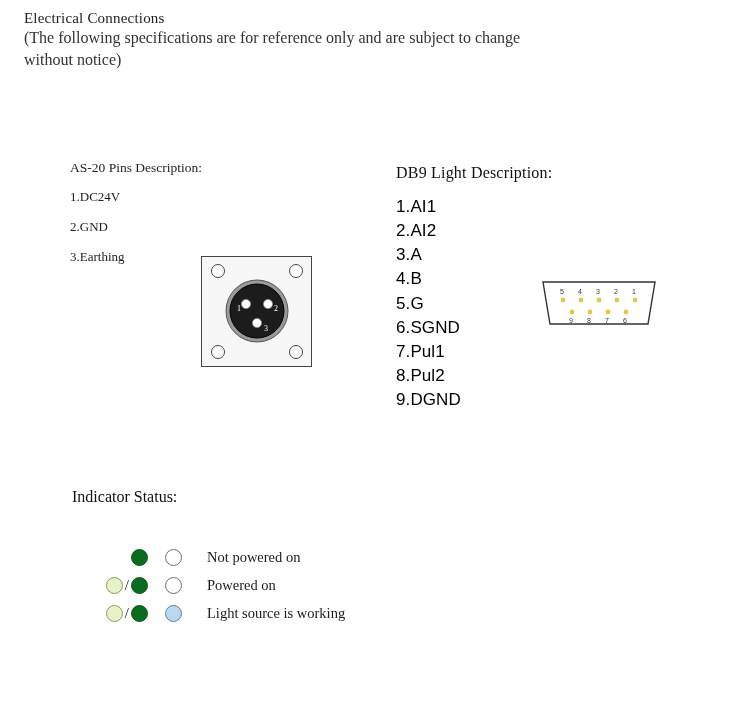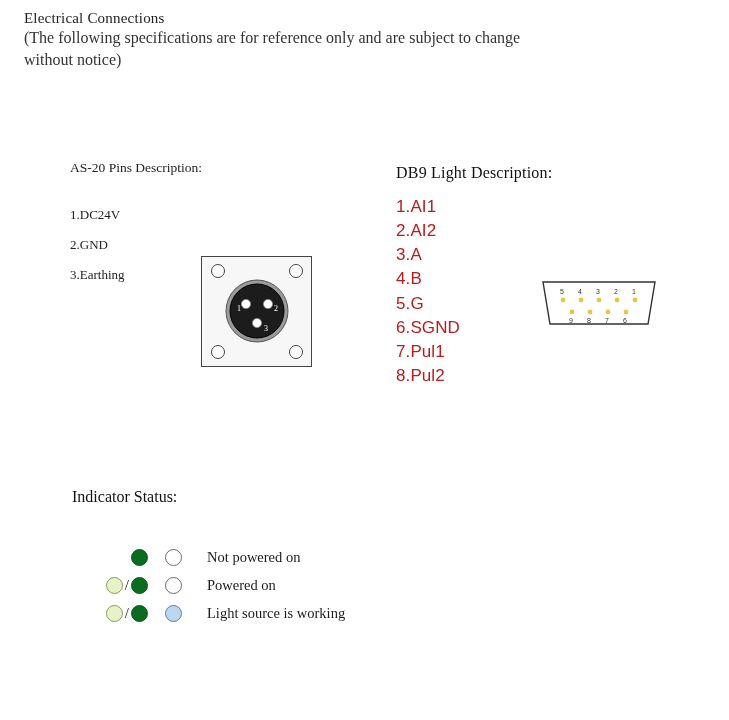--- a/index.html
+++ b/index.html
@@ -46,21 +46,21 @@
   #as20-block {
     position: absolute;
     top: 160px;
     left: 70px;
     width: 200px;
   }
   #as20-title {
     font-size: 13.5px;
     font-family: "Liberation Serif", serif;
     color: #222;
-    margin-bottom: 31px;
+    margin-bottom: 13px;
   }
   .as20-pin {
     font-size: 13px;
     font-family: "Liberation Serif", serif;
     color: #222;
     margin-bottom: 14px;
     margin-top: 12px;
   }
 
   
@@ -82,21 +82,21 @@
   #db9-title {
     font-size: 16px;
     font-family: "Liberation Serif", serif;
     color: #111;
     margin-bottom: 13px;
     letter-spacing: .2px;
   }
   .db9-pin {
     font-size: 17px;
     font-family: "Liberation Sans", sans-serif;
-    color: #b91c1c;
+    color: #000000;
     line-height: 1.42;
     letter-spacing: .1px;
   }
 
   
   #db9-connector {
     position: absolute;
     top: 280px;
     left: 540px;
     width: 118px;
@@ -197,20 +197,21 @@
 <div id="db9-block">
   <div id="db9-title">DB9 Light Description:</div>
   <div class="db9-pin">1.AI1</div>
   <div class="db9-pin">2.AI2</div>
   <div class="db9-pin">3.A</div>
   <div class="db9-pin">4.B</div>
   <div class="db9-pin">5.G</div>
   <div class="db9-pin">6.SGND</div>
   <div class="db9-pin">7.Pul1</div>
   <div class="db9-pin">8.Pul2</div>
+  <div class="db9-pin">9.DGND</div>
 </div>
 
 <div id="db9-connector">
   <svg width="118" height="50" viewBox="0 0 118 50" xmlns="http://www.w3.org/2000/svg">
     <path d="M3 2 L115 2 L108 44 L10 44 Z" fill="#ffffff" stroke="#333" stroke-width="1.4"></path>
 
     <circle cx="23" cy="20" r="2.4" fill="#e8c44a"></circle>
     <circle cx="41" cy="20" r="2.4" fill="#e8c44a"></circle>
     <circle cx="59" cy="20" r="2.4" fill="#e8c44a"></circle>
     <circle cx="77" cy="20" r="2.4" fill="#e8c44a"></circle>

